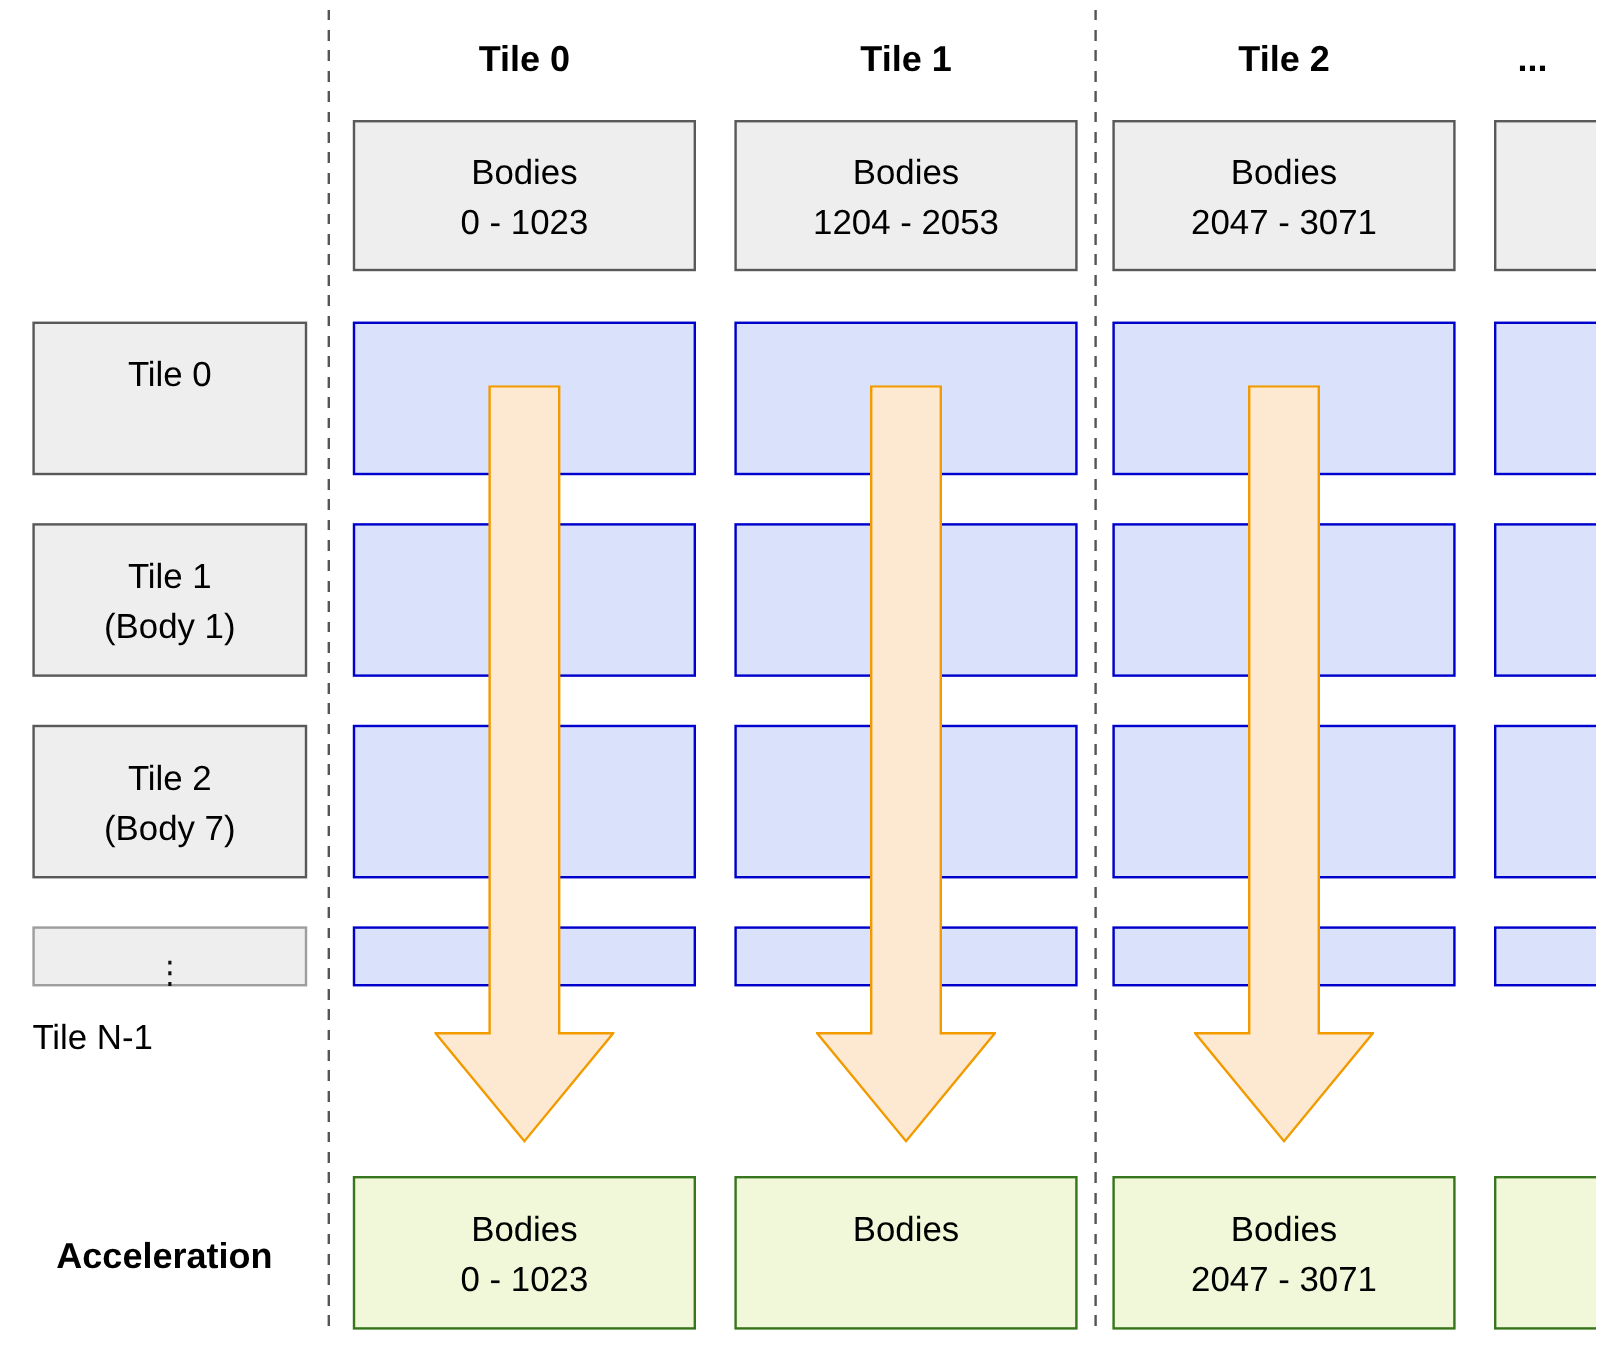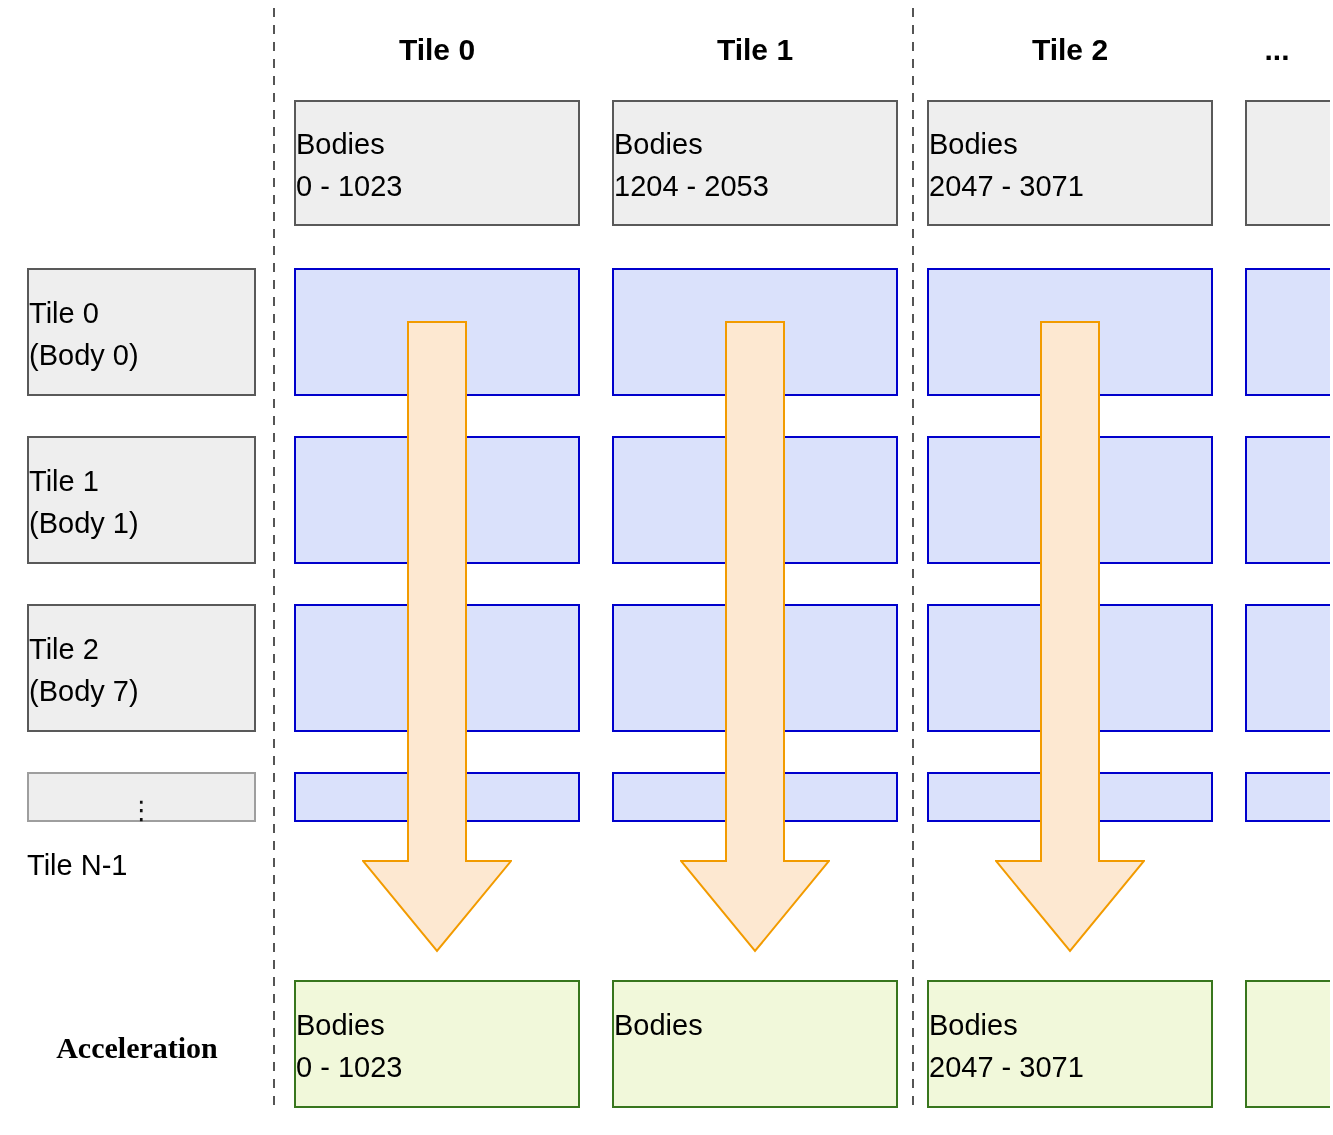--- a/index.html
+++ b/index.html
@@ -13,21 +13,21 @@
   }
   .dash-line{
     position:absolute;top:8px;height:1104px;width:2px;
     background:repeating-linear-gradient(to bottom,#555555 0 9px,transparent 9px 17px);
   }
   .col-header{
     position:absolute;top:28px;height:44px;width:286px;
     font-size:30px;font-weight:bold;text-align:center;line-height:44px;
   }
   .box{
-    position:absolute;box-sizing:border-box;text-align:left;
+    position:absolute;box-sizing:border-box;text-align:center;
     font-size:29px;line-height:42px;
   }
   .gray{background:#eeeeee;border:2px solid #595959;}
   .gray-light{background:#eeeeee;border:2px solid #9e9e9e;}
   .blue{background:#dae1fb;border:2px solid #0000cc;}
   .green{background:#f1f8da;border:2px solid #38761d;}
   .c0{left:294px;width:286px;}
   .c1{left:612px;width:286px;}
   .c2{left:927px;width:286px;}
   .c3{left:1245px;width:120px;}
@@ -42,21 +42,21 @@
   .vdots{
     position:absolute;left:27px;width:229px;top:795px;z-index:6;
     font-size:26px;line-height:30px;text-align:center;color:#111111;
   }
   .last-row-label{
     position:absolute;left:27px;width:229px;top:842px;
     font-size:29px;line-height:46px;text-align:left;
   }
   .accel-label{
     position:absolute;left:10px;width:254px;top:1026px;
-    font-size:30px;font-weight:bold;text-align:center;line-height:44px;font-family:Liberation Serif, serif;
+    font-size:30px;font-weight:bold;text-align:center;line-height:44px;
   }
   .ellipsis-header{
     position:absolute;left:1242px;width:70px;top:28px;height:44px;
     font-size:30px;font-weight:bold;text-align:center;line-height:44px;
   }
 </style>
 </head>
 <body>
 
 <div id="canvas">
@@ -78,21 +78,20 @@
     <div>1204 - 2053</div>
   </div>
   <div class="box gray hdr-row c2">
     <div>Bodies</div>
     <div>2047 - 3071</div>
   </div>
   <div class="box gray hdr-row c3"></div>
 
   <div class="box gray left-label r0">
     <div>Tile 0</div>
-    <div>(Body 0)</div>
   </div>
   <div class="box gray left-label r1">
     <div>Tile 1</div>
     <div>(Body 1)</div>
   </div>
   <div class="box gray left-label r2">
     <div>Tile 2</div>
     <div>(Body 7)</div>
   </div>
   <div class="box gray-light left-label r3"></div>

